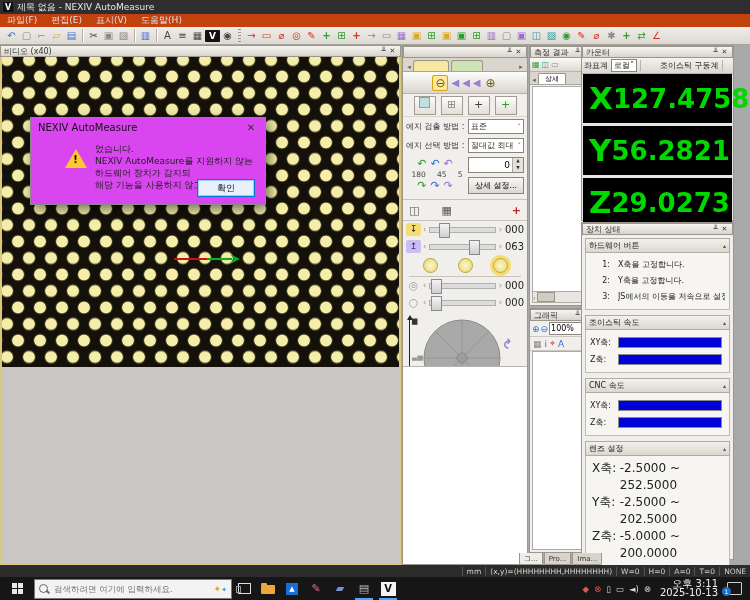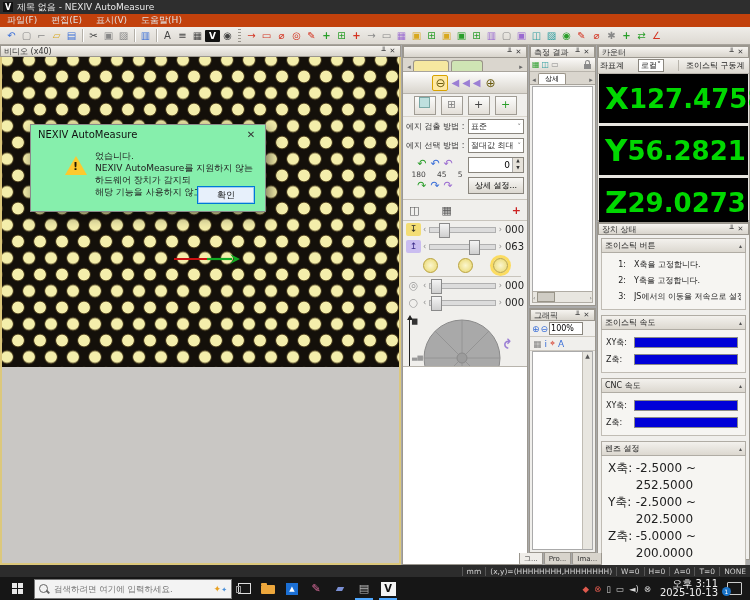--- a/index.html
+++ b/index.html
@@ -33,21 +33,21 @@
   .video-col{position:absolute;left:0;top:0;width:401px;height:520px;}
   .video-body{position:absolute;left:0;top:12px;width:397px;height:506px;
     border-left:2px solid #dcc87c;border-right:2px solid #dcc87c;border-bottom:2px solid #dcc87c;background:#c9c7c4;}
   .video-dots{position:absolute;left:0;top:0;width:397px;height:310px;background-color:#14100a;
     background-image:
       radial-gradient(circle,#f4eeab 0 5.4px,rgba(165,140,70,.45) 6.2px,transparent 7.2px),
       radial-gradient(circle,#f4eeab 0 5.4px,rgba(165,140,70,.45) 6.2px,transparent 7.2px);
     background-size:22px 33px,22px 33px;background-position:5px 3px,16px 19.5px;}
   .marker{position:absolute;left:170px;top:196px;width:70px;height:12px;}
   
-  .dialog{position:absolute;left:28px;top:67px;width:234px;height:86px;background:#86efac;
+  .dialog{position:absolute;left:28px;top:60px;width:234px;height:86px;background:#d946ef;
     border:1px solid #8a8a8a;box-shadow:3px 4px 12px rgba(0,0,0,.55);z-index:20;font-size:9px;color:#222;}
   .dlg-title{height:19px;display:flex;align-items:center;padding:0 7px;font-size:10px;color:#111;}
   .dlg-title .sp{flex:1}
   .dlg-x{font-size:10px;color:#333;width:14px;text-align:center;cursor:default;}
   .dlg-body{position:relative;padding:6px 10px 0 64px;line-height:12px;}
   .warn{position:absolute;left:34px;top:12px;width:0;height:0;border-left:11px solid transparent;
     border-right:11px solid transparent;border-bottom:19px solid #fdc92e;}
   .warn b{position:absolute;left:-3px;top:5px;font-size:11px;color:#201800;font-weight:bold;}
   .dlg-ok{position:absolute;right:10px;bottom:7px;width:56px;height:16px;background:#e7f0fb;
     border:1px solid #0078d7;box-shadow:0 0 0 1px #9fcdf0 inset;font-size:9px;color:#111;
@@ -128,27 +128,27 @@
   .hscroll .th{width:16px;height:8px;background:#cfccc4;border:1px solid #989488;margin-left:2px;}
   .hscroll .sp{flex:1}
   .graphics{position:absolute;left:0;top:263px;width:67px;height:245px;background:#f0efec;border:1px solid #9b978f;box-sizing:border-box;}
   .gfx-tools{height:15px;display:flex;align-items:center;gap:1px;padding:0 2px;font-size:9px;border-bottom:1px solid #ccc8c0;}
   .gfx-tools .zoomval{width:30px;height:11px;border:1px solid #8a867e;background:#fff;font-size:8px;font-family:inherit;padding:0 1px;}
   .gfx-tools2{height:13px;display:flex;align-items:center;gap:3px;padding:0 3px;font-size:9px;border-bottom:1px solid #ccc8c0;}
   .gfx-canvas{position:absolute;left:2px;right:2px;top:42px;bottom:2px;background:#fff;border:1px solid #aaa;}
   .vscroll{position:absolute;right:0;top:0;bottom:0;width:9px;background:#e8e6e0;border-left:1px solid #c0bcb4;
     font-size:6px;color:#555;text-align:center;}
   
-  .right-col{position:absolute;left:597px;top:0;width:153px;height:488px;}
+  .right-col{position:absolute;left:581px;top:0;width:153px;height:488px;}
   .counter{position:absolute;left:0;top:0;width:153px;height:176px;background:#e8e6e0;border:1px solid #9b978f;box-sizing:border-box;}
   .coordrow{height:15px;display:flex;align-items:center;font-size:8px;color:#222;background:linear-gradient(#f4f2ee,#dcd8d0);
-    border-bottom:1px solid #b8b4ac;padding:0 2px;gap:14px;white-space:nowrap;overflow:hidden;}
+    border-bottom:1px solid #b8b4ac;padding:0 2px;gap:3px;white-space:nowrap;overflow:hidden;}
   .coordrow .cb{width:52px;height:11px;background:#fff;border:1px solid #8a867e;display:flex;align-items:center;padding:0 2px;}
   .coordrow .cb .sp{flex:1}
-  .coordrow .cell{border-left:1px solid #b8b4ac;padding-left:7px;}
+  .coordrow .cell{border-left:1px solid #b8b4ac;padding-left:19px;}
   .lcd{height:49px;background:#000;display:flex;align-items:center;padding:0 6px;margin:0 1px 3px 1px;}
   .lcd .ax{font-size:31px;font-weight:bold;color:#00d800;line-height:1;}
   .lcd .val{flex:1;text-align:right;font-size:26px;font-weight:bold;color:#00d800;letter-spacing:0;line-height:1;}
   .device{position:absolute;left:0;top:177px;width:153px;height:338px;background:#f0efec;border:1px solid #9b978f;box-sizing:border-box;}
   .grp{margin:3px 3px 5px 3px;}
   .grp-h{height:13px;background:linear-gradient(#f3f1ed,#dcd8d0);border:1px solid #b0aca4;display:flex;align-items:center;
     font-size:8px;color:#222;padding:0 3px;}
   .grp-h .sp{flex:1}
   .grp-h .col{font-size:6px;color:#555;}
   .grp-b{border:1px solid #c0bcb4;border-top:none;background:#f6f5f2;padding:4px 4px;}
@@ -526,21 +526,21 @@
       <div class="device">
         <div class="phead">
           <span>장치 상태</span>
           <span class="sp"></span>
           <span class="pbtn">╨</span>
           <span class="pbtn">✕</span>
         </div>
 
         <div class="grp">
           <div class="grp-h">
-            <span>조이스틱 버튼</span>
+            <span>하드웨어 버튼</span>
             <span class="sp"></span>
             <span class="col">▴</span>
           </div>
           <div class="grp-b">
             <div class="jb-row">
               <span class="n">1:</span>
               <span class="t">X축을 고정합니다.</span>
             </div>
             <div class="jb-row">
               <span class="n">2:</span>

